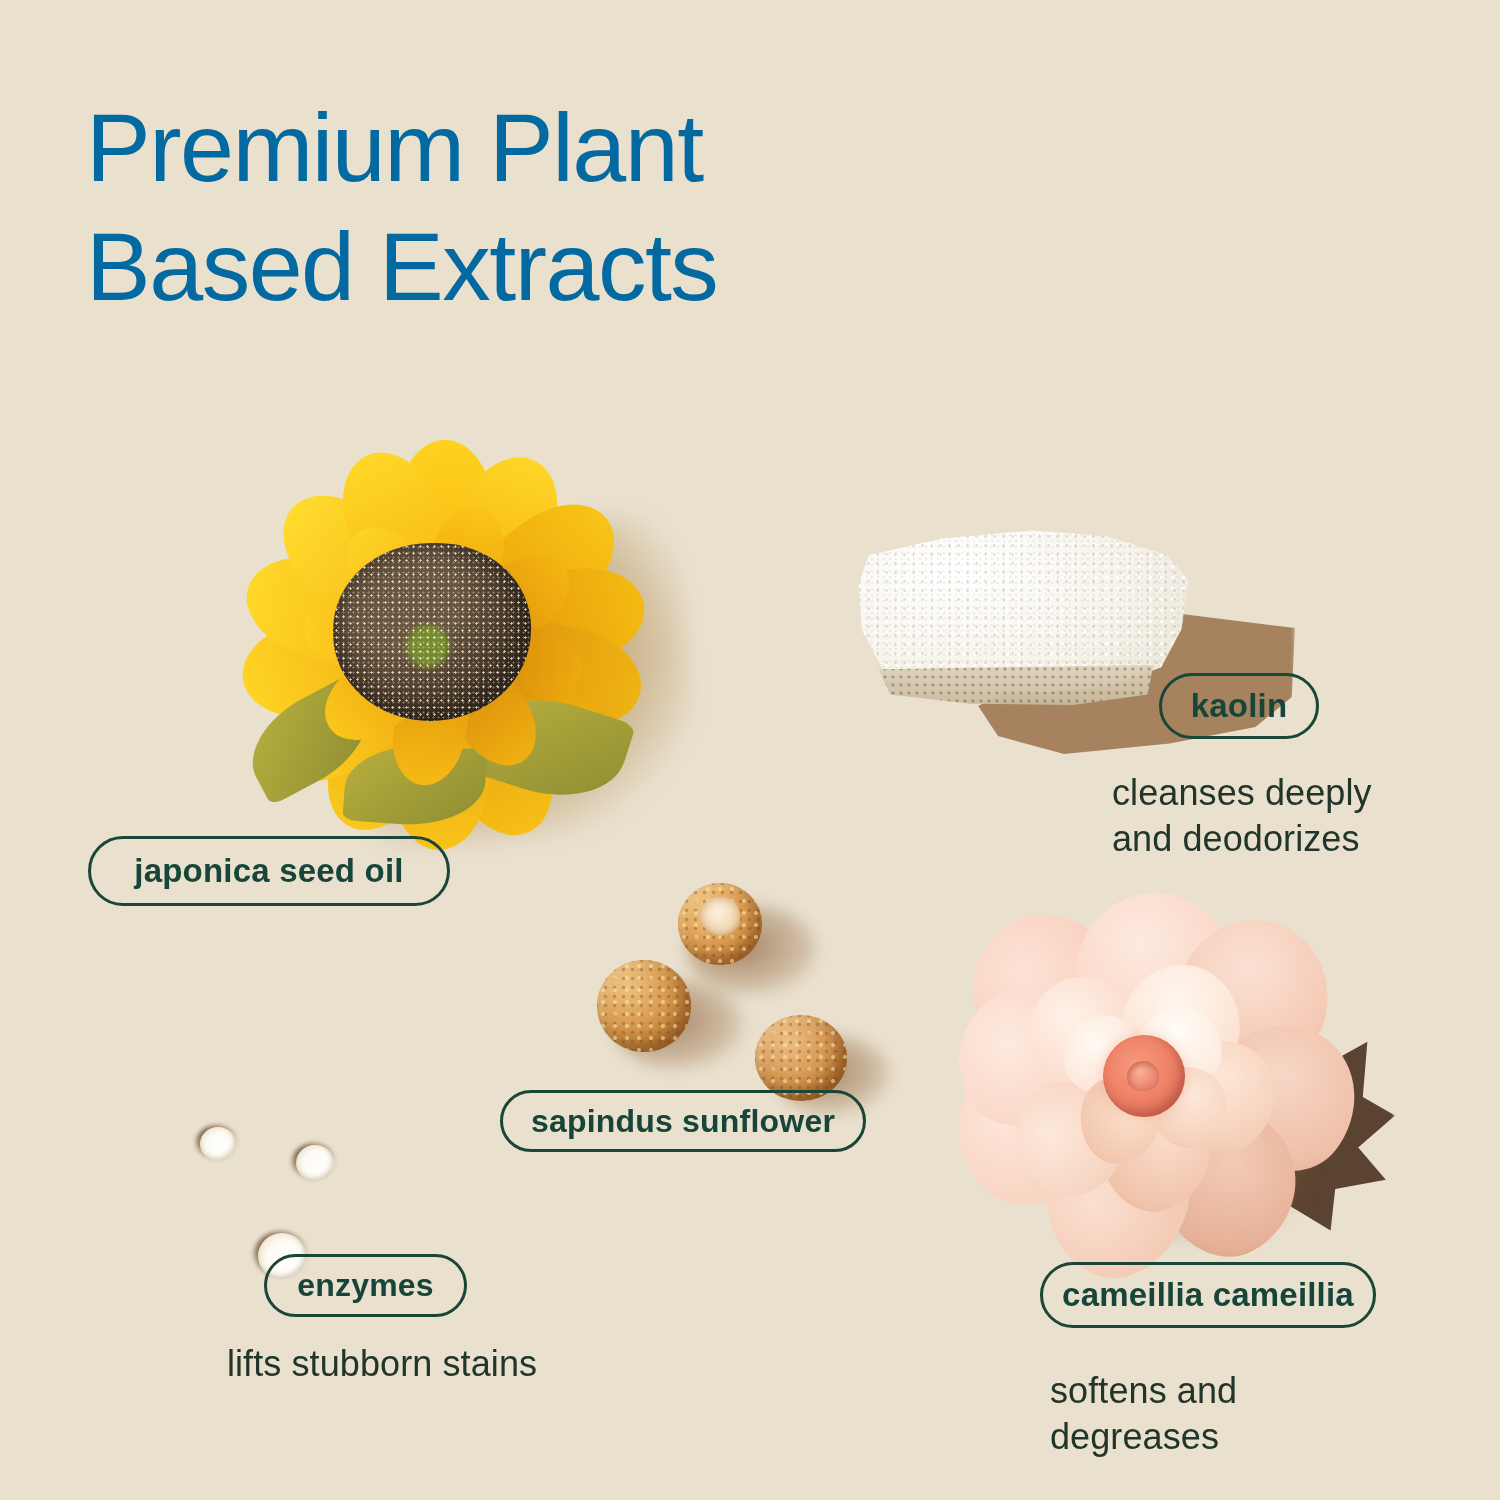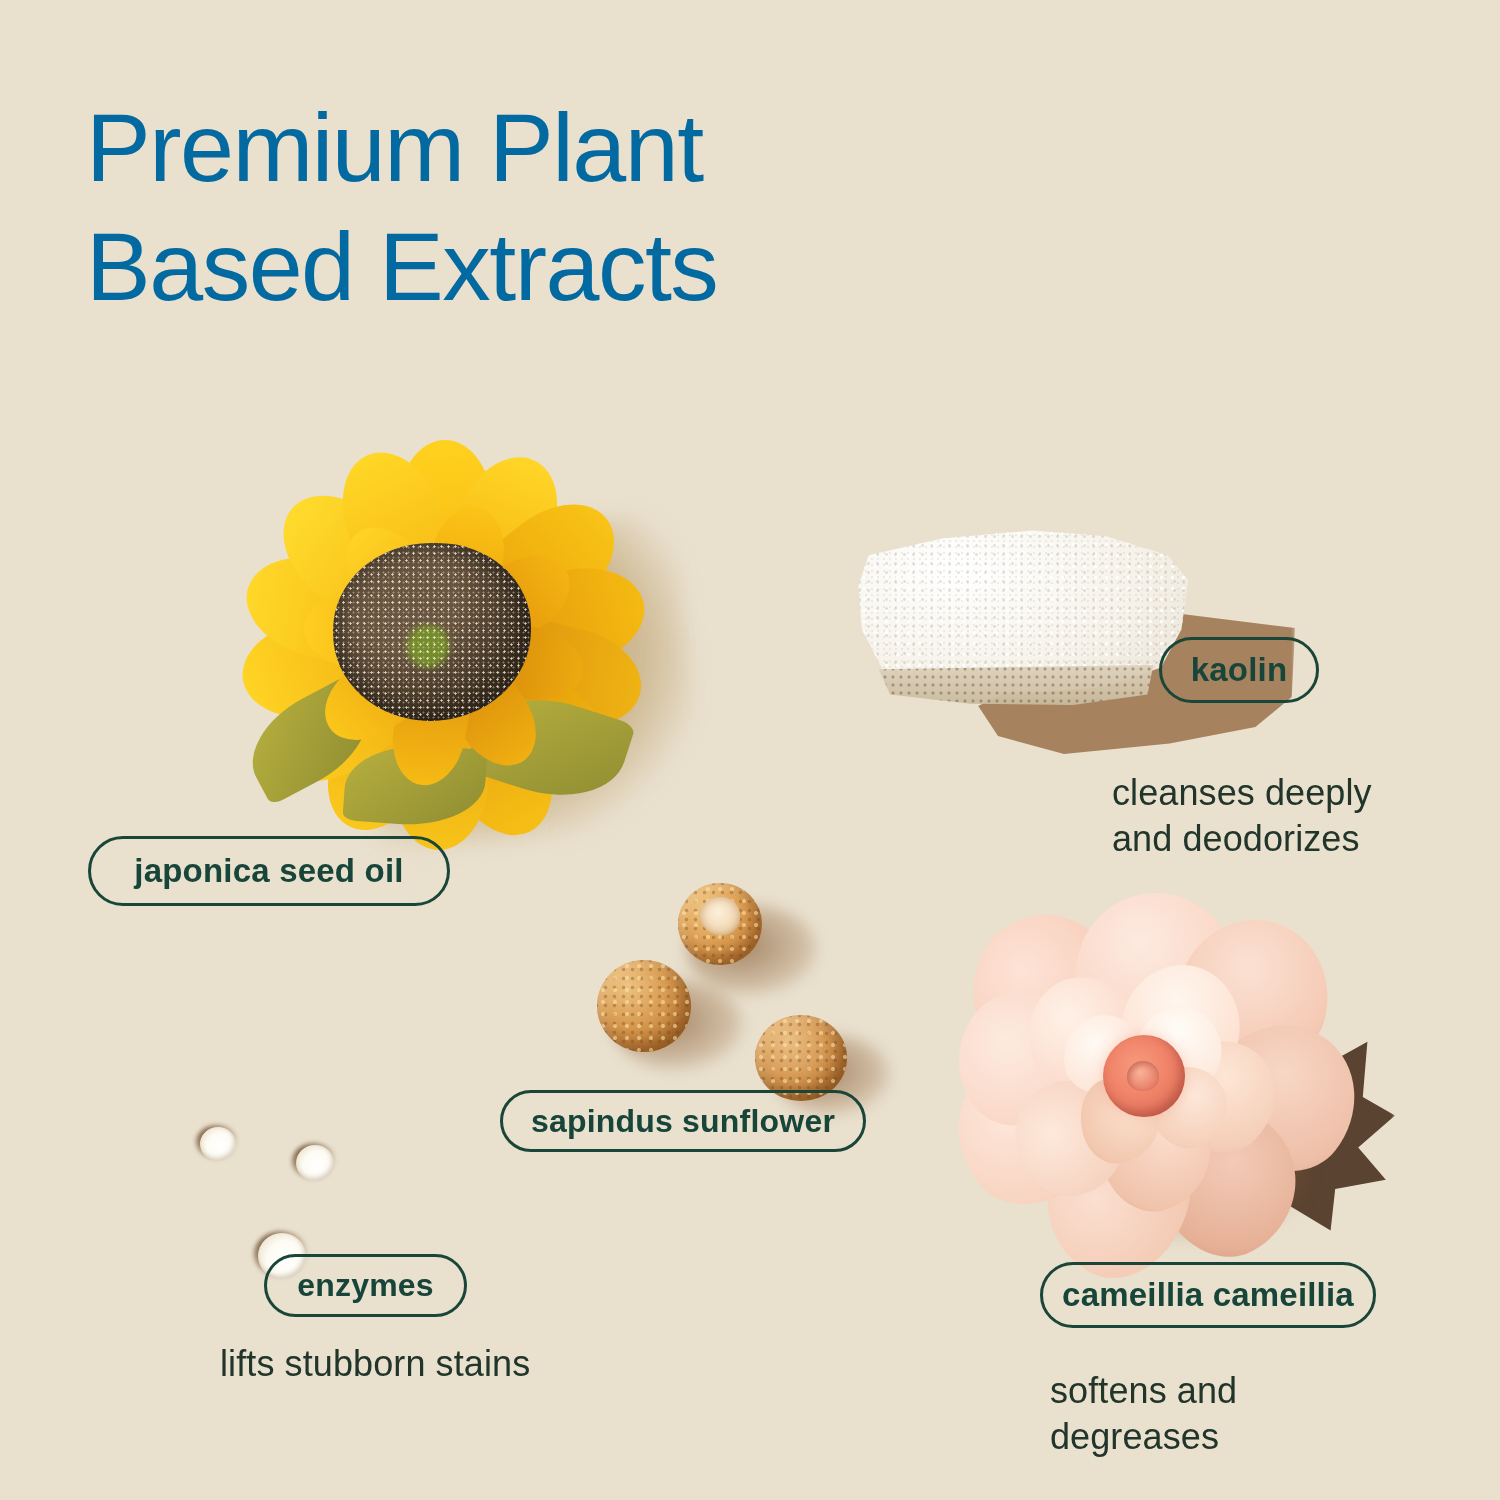--- a/index.html
+++ b/index.html
@@ -55,28 +55,28 @@
     line-height: 1.27;
     font-weight: 400;
     letter-spacing: 0.1px;
     white-space: pre-line;
     z-index: 41;
   }
 
   .pill-sunflower { left: 88px;  top: 836px;  width: 362px; height: 70px; font-size: 33px; }
   .cap-sunflower  { left: 170px; top: 928px;  width: 360px; font-size: 36px; }
 
-  .pill-kaolin    { left: 1159px; top: 637px; width: 160px; height: 66px; font-size: 33px; }
+  .pill-kaolin    { left: 1159px; top: 673px; width: 160px; height: 66px; font-size: 33px; }
   .cap-kaolin     { left: 1112px; top: 770px; width: 330px; text-align: left; }
 
   .pill-sapindus  { left: 500px;  top: 1090px; width: 366px; height: 62px; font-size: 32px; }
   .cap-sapindus   { left: 588px;  top: 1178px; width: 340px; }
 
   .pill-enzymes   { left: 264px;  top: 1254px; width: 203px; height: 63px; font-size: 32px; }
-  .cap-enzymes    { left: 220px;  top: 1341px; width: 340px; }
+  .cap-enzymes    { left: 212px;  top: 1341px; width: 340px; text-align: center; }
 
   .pill-camellia  { left: 1040px; top: 1262px; width: 336px; height: 66px; font-size: 33px; }
   .cap-camellia   { left: 1050px; top: 1357px; width: 360px; margin-top: 11px; }
 
   
   .obj { position: absolute; }
 
   
   #sunflower-photo { left: 185px; top: 400px; width: 520px; height: 490px; z-index: 20; }
   #sunflower-photo .sun-shadow {

